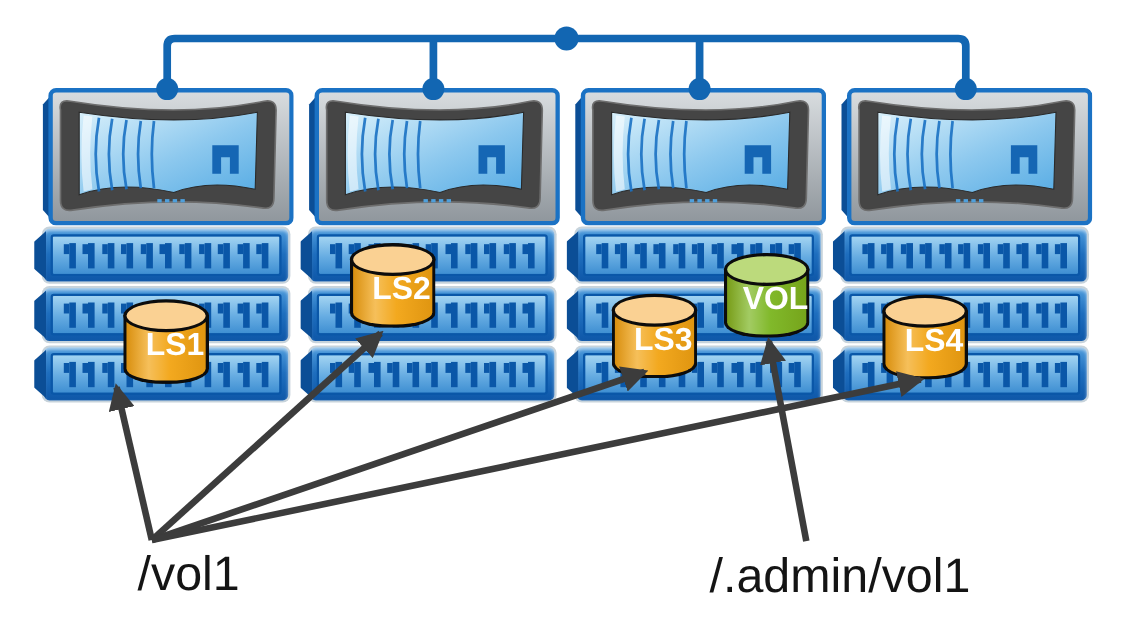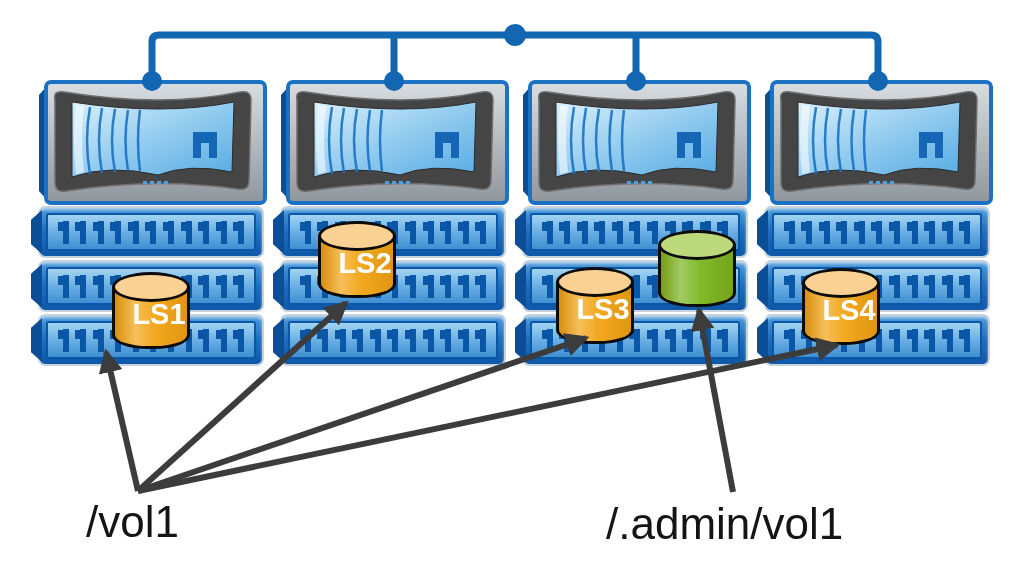--- a/index.html
+++ b/index.html
@@ -45,21 +45,21 @@
   .cyl-top {
     position:absolute; left:0; top:0; width:72px; height:24px;
     border:3px solid #0c0c0c; border-radius:50%;
   }
   .cyl-label {
     position:absolute; left:0; top:26px; width:94px; text-align:center;
     font-size:29px; font-weight:bold; color:#fff; letter-spacing:0px;
   }
 
   
-  .label-big { position:absolute; z-index:9; font-size:44px; color:#141414; }
+  .label-big { position:absolute; z-index:9; font-size:44px; color:#141414;margin-left:39px; }
 </style>
 </head>
 <body>
 
 <div class="canvas">
 
   <svg id="bus-svg" class="overlay">
     <defs>
       <linearGradient id="silverGrad" x1="0" y1="0" x2="0" y2="1">
         <stop offset="0" stop-color="#D9DDE0"></stop>
@@ -369,20 +369,21 @@
         <div class="cyl-label">LS2</div>
       </div>
       <div class="cyl" style="left: 556px; top: 267px; padding-left: 35px;">
         <div class="cyl-body" style="background-color: rgb(242, 164, 19);"></div>
         <div class="cyl-top" style="background: rgb(250, 209, 147);"></div>
         <div class="cyl-label">LS3</div>
       </div>
       <div class="cyl" style="left: 658px; top: 230px;">
         <div class="cyl-body" style="background-color: rgb(122, 181, 31);"></div>
         <div class="cyl-top" style="background: rgb(188, 218, 124);"></div>
+        <div class="cyl-label">VOL</div>
       </div>
       <div class="cyl" style="left: 802px; top: 268px;">
         <div class="cyl-body" style="background-color: rgb(242, 164, 19);"></div>
         <div class="cyl-top" style="background: rgb(250, 209, 147);"></div>
         <div class="cyl-label">LS4</div>
       </div>
     </div>
 
   <svg id="arrow-svg" class="overlay">
       <path d="M138,491 L106,352" fill="none" stroke="#3C3C3C" stroke-width="6" marker-end="url(#ah)"></path>

